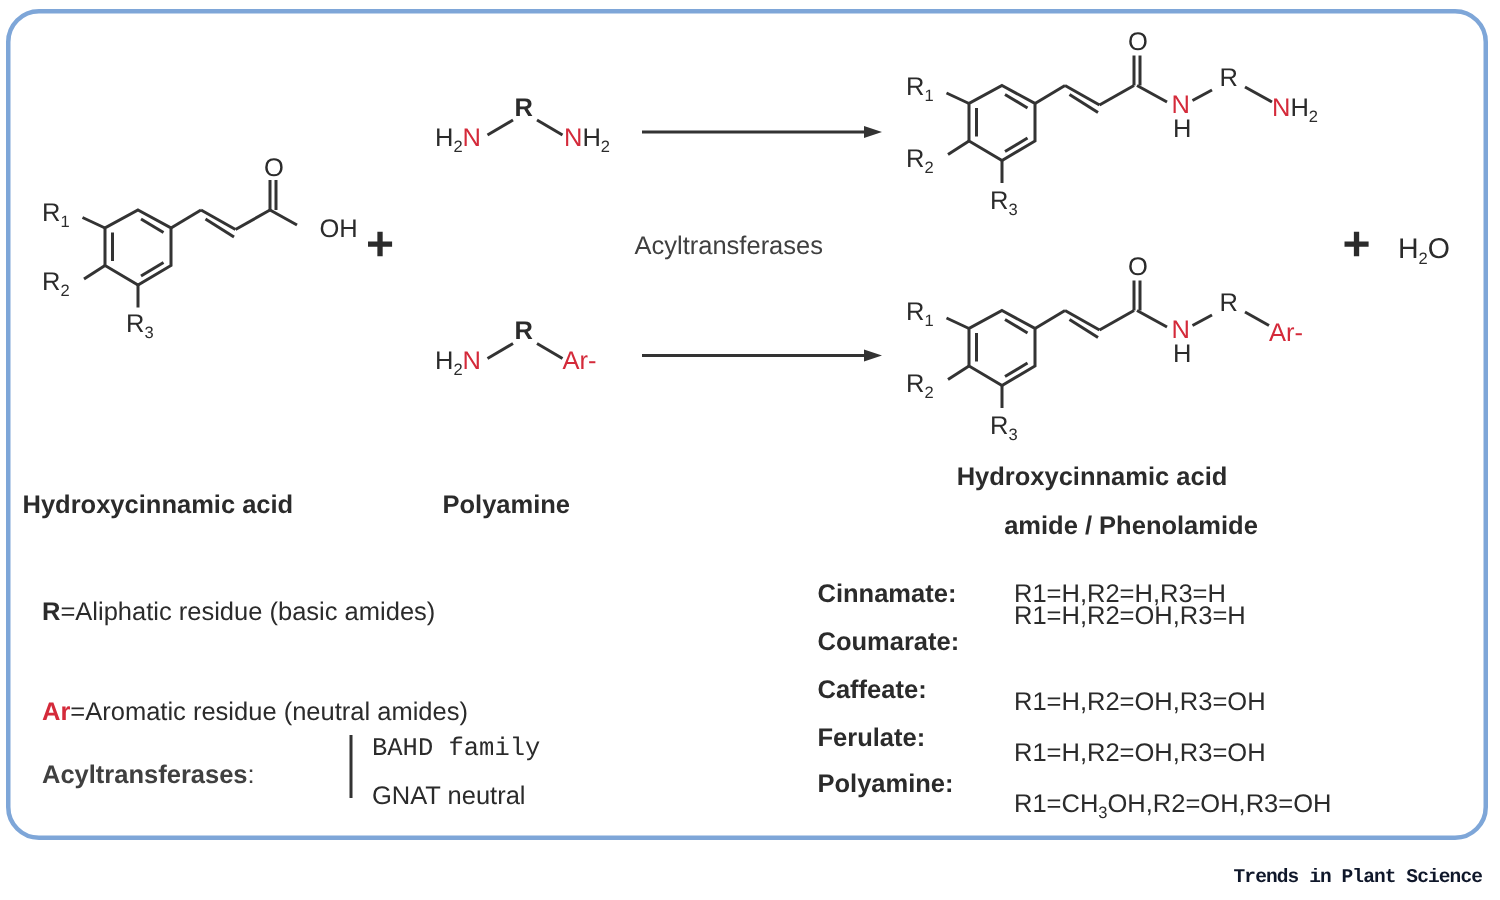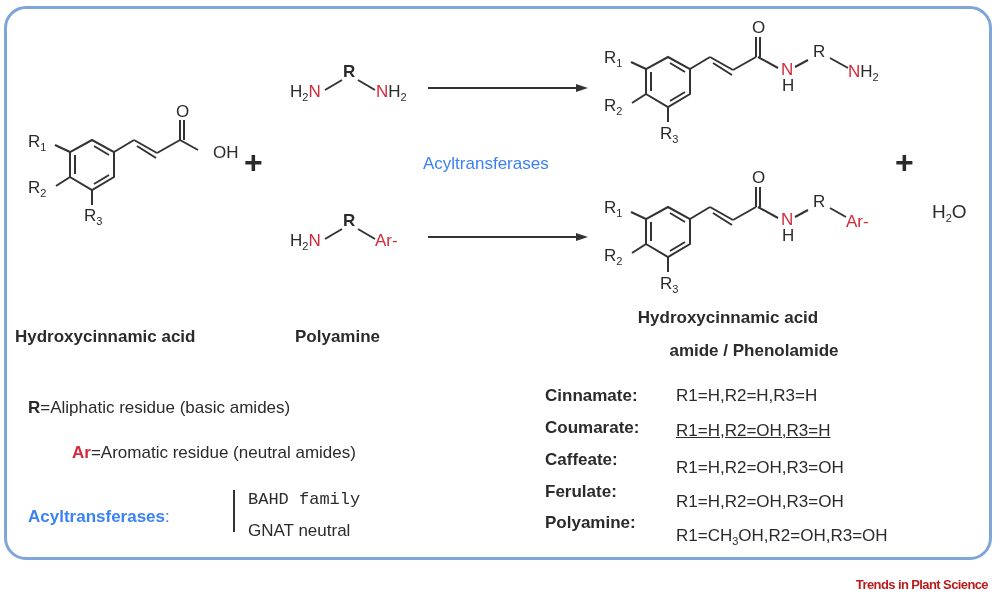--- a/index.html
+++ b/index.html
@@ -3,26 +3,26 @@
 <meta charset="utf-8">
 <style>
   html, body { margin: 0; padding: 0; background: #ffffff; }
   body { width: 1000px; height: 600px; position: relative; overflow: hidden;
          font-family: "Liberation Sans", sans-serif; color: #2b2b2b; }
   .frame { position: absolute; left: 4px; top: 6px; width: 988px; height: 554px;
            border: 3px solid #7ea6d8; border-radius: 22px; box-sizing: border-box; }
   svg.main { position: absolute; left: 0; top: 0; }
   .lbl { position: absolute; font-size: 17px; white-space: nowrap; }
   .bold { font-weight: bold; }
-  .blue { color: #3b82f6; }
+  .blue { color: #404040; }
   .red { color: #d42a3a; }
   .center { text-align: center; }
   .sub { font-size: 11px; vertical-align: -4px; }
   .credit { position: absolute; right: 12px; top: 577px; font-size: 13px; font-weight: bold;
-            letter-spacing: -0.6px; color: #b91c1c; }
+            letter-spacing: -0.6px; color: #0f172a; font-family: Liberation Mono, monospace; }
   .vbar { position: absolute; left: 233px; top: 490px; width: 2px; height: 42px; background: #333; }
 </style>
 </head>
 <body>
 
 <div class="frame"></div>
 
 <svg class="main" width="1000" height="600">
   <g stroke="#333" stroke-width="2" fill="none">
 
@@ -122,39 +122,39 @@
 <div class="lbl" style="left:604px;top:198px;"><span>R</span><span class="sub">1</span></div>
 <div class="lbl" style="left:604px;top:246px;"><span>R</span><span class="sub">2</span></div>
 <div class="lbl" style="left:660px;top:274px;"><span>R</span><span class="sub">3</span></div>
 <div class="lbl" style="left:752px;top:168px;">O</div>
 <div class="lbl red" style="left:781px;top:210px;">N</div>
 <div class="lbl" style="left:782px;top:226px;">H</div>
 <div class="lbl" style="left:813px;top:192px;">R</div>
 <div class="lbl red" style="left:846px;top:212px;">Ar-</div>
 
 <div class="lbl bold" style="left:895px;top:144px;font-size:32px;">+</div>
-<div class="lbl" style="left:932px;top:156px;font-size:19px;margin-top:45px;"><span>H</span><span class="sub">2</span><span>O</span></div>
+<div class="lbl" style="left:932px;top:156px;font-size:19px;"><span>H</span><span class="sub">2</span><span>O</span></div>
 
 <div class="lbl bold" style="left:15px;top:327px;">Hydroxycinnamic acid</div>
 <div class="lbl bold" style="left:295px;top:327px;">Polyamine</div>
 <div class="lbl bold center" style="left:608px;top:308px;width:240px;">Hydroxycinnamic acid</div>
 <div class="lbl bold center" style="left:634px;top:341px;width:240px;">amide / Phenolamide</div>
 
 <div class="lbl" style="left:28px;top:398px;"><span class="bold">R</span><span>=Aliphatic residue (basic amides)</span></div>
-<div class="lbl" style="left:28px;top:443px;margin-left:44px;"><span class="bold red">Ar</span><span>=Aromatic residue (neutral amides)</span></div>
+<div class="lbl" style="left:28px;top:465px;"><span class="bold red">Ar</span><span>=Aromatic residue (neutral amides)</span></div>
 <div class="lbl" style="left:28px;top:507px;"><span class="bold blue">Acyltransferases</span><span class="blue">:</span></div>
 <div class="vbar"></div>
 <div class="lbl" style="left:248px;top:490px;font-family:Liberation Mono, monospace;">BAHD family</div>
 <div class="lbl" style="left:248px;top:521px;">GNAT neutral</div>
 
 <div>
   <div class="lbl bold" style="left:545px;top:386px;"><span>Cinnamate</span>:</div>
   <div class="lbl" style="left:676px;top:386px;">R1=H,R2=H,R3=H</div>
   <div class="lbl bold" style="left:545px;top:418px;"><span>Coumarate</span>:</div>
-  <div class="lbl" style="left:676px;top:421px;text-decoration:underline;">R1=H,R2=OH,R3=H</div>
+  <div class="lbl" style="left:676px;top:401px;">R1=H,R2=OH,R3=H</div>
   <div class="lbl bold" style="left:545px;top:450px;"><span>Caffeate</span>:</div>
   <div class="lbl" style="left:676px;top:458px;">R1=H,R2=OH,R3=OH</div>
   <div class="lbl bold" style="left:545px;top:482px;text-align:right;"><span>Ferulate</span>:</div>
   <div class="lbl" style="left:676px;top:492px;">R1=H,R2=OH,R3=OH</div>
   <div class="lbl bold" style="left:545px;top:513px;"><span>Polyamine</span>:</div>
   <div class="lbl" style="left:676px;top:526px;"><span>R1=CH</span><span class="sub">3</span><span>OH,R2=OH,R3=OH</span></div>
 </div>
 
 <div class="credit">Trends in Plant Science</div>
 

